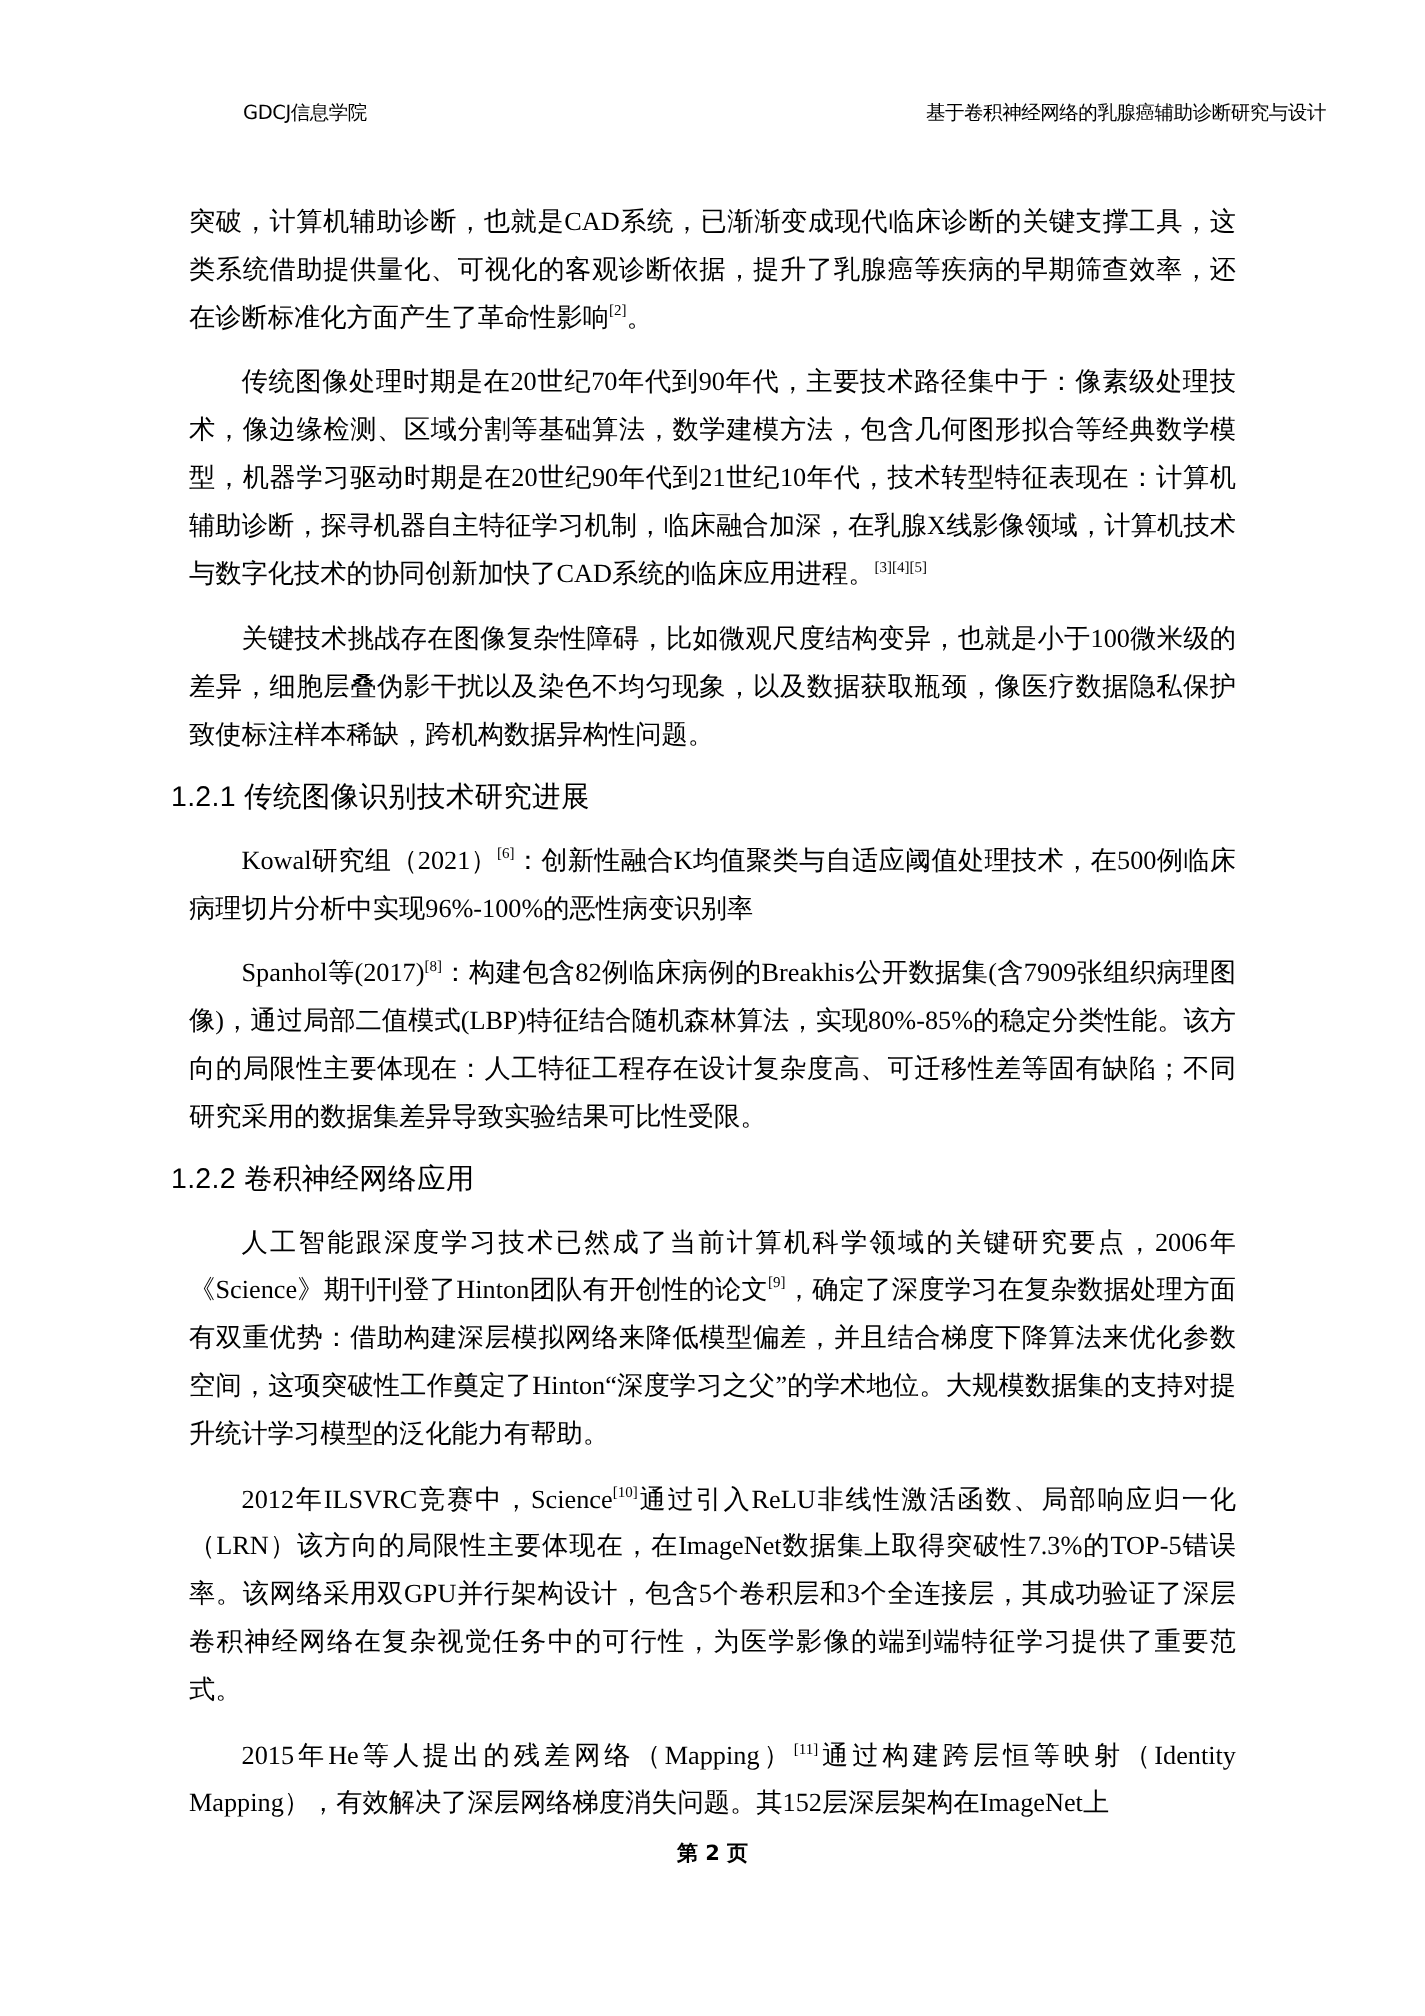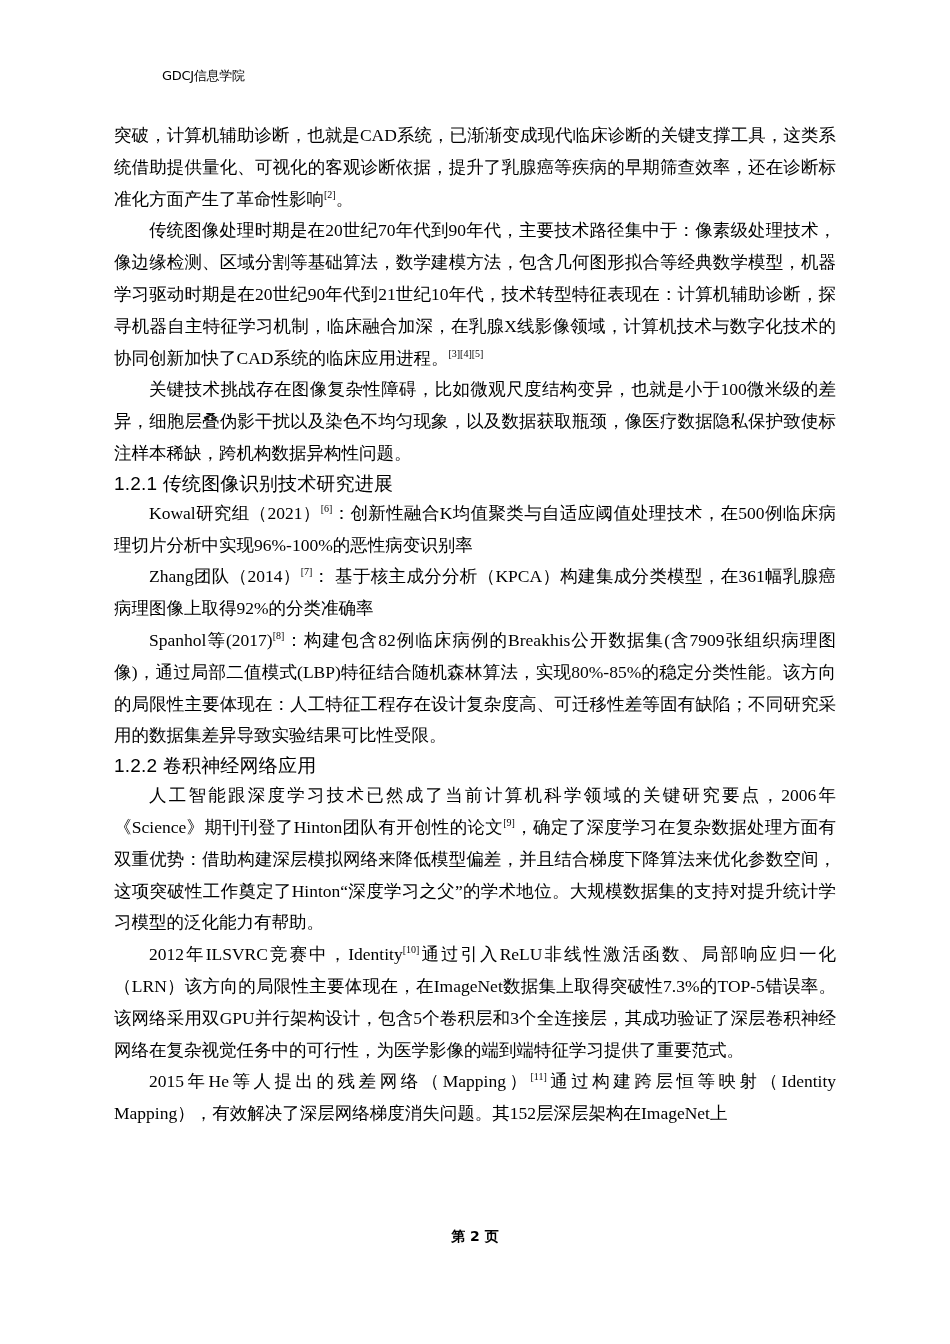--- a/index.html
+++ b/index.html
@@ -39,21 +39,21 @@
       top: 0;
       letter-spacing: -0.3px;
     }
     .content {
       position: absolute;
       top: 120px;
       left: 114px;
       width: 722px;
     }
     .para {
-      margin: 0;
+      margin: 12px;
       font-size: 17.5px;
       line-height: 31.8px;
       text-align: justify;
       text-justify: inter-character;
     }
     .para.indent {
       text-indent: 35px;
     }
     sup {
       font-size: 10px;
@@ -79,41 +79,41 @@
       font-size: 14px;
       font-weight: bold;
       line-height: 20px;
     }
   </style>
 </head>
 <body>
 
 <header class="page-header">
   <span class="left">GDCJ信息学院</span>
+  <span class="right">基于卷积神经网络的乳腺癌辅助诊断研究与设计</span>
 </header>
 
 <main class="content">
 
   <p class="para"><span>突破，计算机辅助诊断，也就是CAD系统，已渐渐变成现代临床诊断的关键支撑工具，这类系统借助提供量化、可视化的客观诊断依据，提升了乳腺癌等疾病的早期筛查效率，还在诊断标准化方面产生了革命性影响</span><sup>[2]</sup><span>。</span></p>
 
   <p class="para indent"><span>传统图像处理时期是在20世纪70年代到90年代，主要技术路径集中于：像素级处理技术，像边缘检测、区域分割等基础算法，数学建模方法，包含几何图形拟合等经典数学模型，机器学习驱动时期是在20世纪90年代到21世纪10年代，技术转型特征表现在：计算机辅助诊断，探寻机器自主特征学习机制，临床融合加深，在乳腺X线影像领域，计算机技术与数字化技术的协同创新加快了CAD系统的临床应用进程。</span><sup>[3][4][5]</sup></p>
 
   <p class="para indent"><span>关键技术挑战存在图像复杂性障碍，比如微观尺度结构变异，也就是小于100微米级的差异，细胞层叠伪影干扰以及染色不均匀现象，以及数据获取瓶颈，像医疗数据隐私保护致使标注样本稀缺，跨机构数据异构性问题。</span></p>
 
   <h2 class="heading">1.2.1 传统图像识别技术研究进展</h2>
 
   <p class="para indent"><span>Kowal研究组（2021）</span><sup>[6]</sup><span>：创新性融合K均值聚类与自适应阈值处理技术，在500例临床病理切片分析中实现96%-100%的恶性病变识别率</span></p>
 
-  <p class="para indent"><span>Zhang团队（2014）</span><sup>[7]</sup><span>： 基于核主成分分析（KPCA）构建集成分类模型，在361幅乳腺癌病理图像上取得92%的分类准确率</span></p>
 
   <p class="para indent"><span>Spanhol等(2017)</span><sup>[8]</sup><span>：构建包含82例临床病例的Breakhis公开数据集(含7909张组织病理图像)，通过局部二值模式(LBP)特征结合随机森林算法，实现80%-85%的稳定分类性能。该方向的局限性主要体现在：人工特征工程存在设计复杂度高、可迁移性差等固有缺陷；不同研究采用的数据集差异导致实验结果可比性受限。</span></p>
 
   <h2 class="heading">1.2.2 卷积神经网络应用</h2>
 
   <p class="para indent"><span>人工智能跟深度学习技术已然成了当前计算机科学领域的关键研究要点，2006年《Science》期刊刊登了Hinton团队有开创性的论文</span><sup>[9]</sup><span>，确定了深度学习在复杂数据处理方面有双重优势：借助构建深层模拟网络来降低模型偏差，并且结合梯度下降算法来优化参数空间，这项突破性工作奠定了Hinton“深度学习之父”的学术地位。大规模数据集的支持对提升统计学习模型的泛化能力有帮助。</span></p>
 
-  <p class="para indent"><span>2012年ILSVRC竞赛中，Identity</span><sup>[10]</sup><span>通过引入ReLU非线性激活函数、局部响应归一化（LRN）该方向的局限性主要体现在，在ImageNet数据集上取得突破性7.3%的TOP-5错误率。该网络采用双GPU并行架构设计，包含5个卷积层和3个全连接层，其成功验证了深层卷积神经网络在复杂视觉任务中的可行性，为医学影像的端到端特征学习提供了重要范式。</span></p>
+  <p class="para indent"><span>2012年ILSVRC竞赛中，Science</span><sup>[10]</sup><span>通过引入ReLU非线性激活函数、局部响应归一化（LRN）该方向的局限性主要体现在，在ImageNet数据集上取得突破性7.3%的TOP-5错误率。该网络采用双GPU并行架构设计，包含5个卷积层和3个全连接层，其成功验证了深层卷积神经网络在复杂视觉任务中的可行性，为医学影像的端到端特征学习提供了重要范式。</span></p>
 
   <p class="para indent"><span>2015年He等人提出的残差网络（Mapping）</span><sup>[11]</sup><span>通过构建跨层恒等映射（Identity Mapping），有效解决了深层网络梯度消失问题。其152层深层架构在ImageNet上</span></p>
 
 </main>
 
 <footer class="page-footer">第 2 页</footer>
 
 </body></html>

